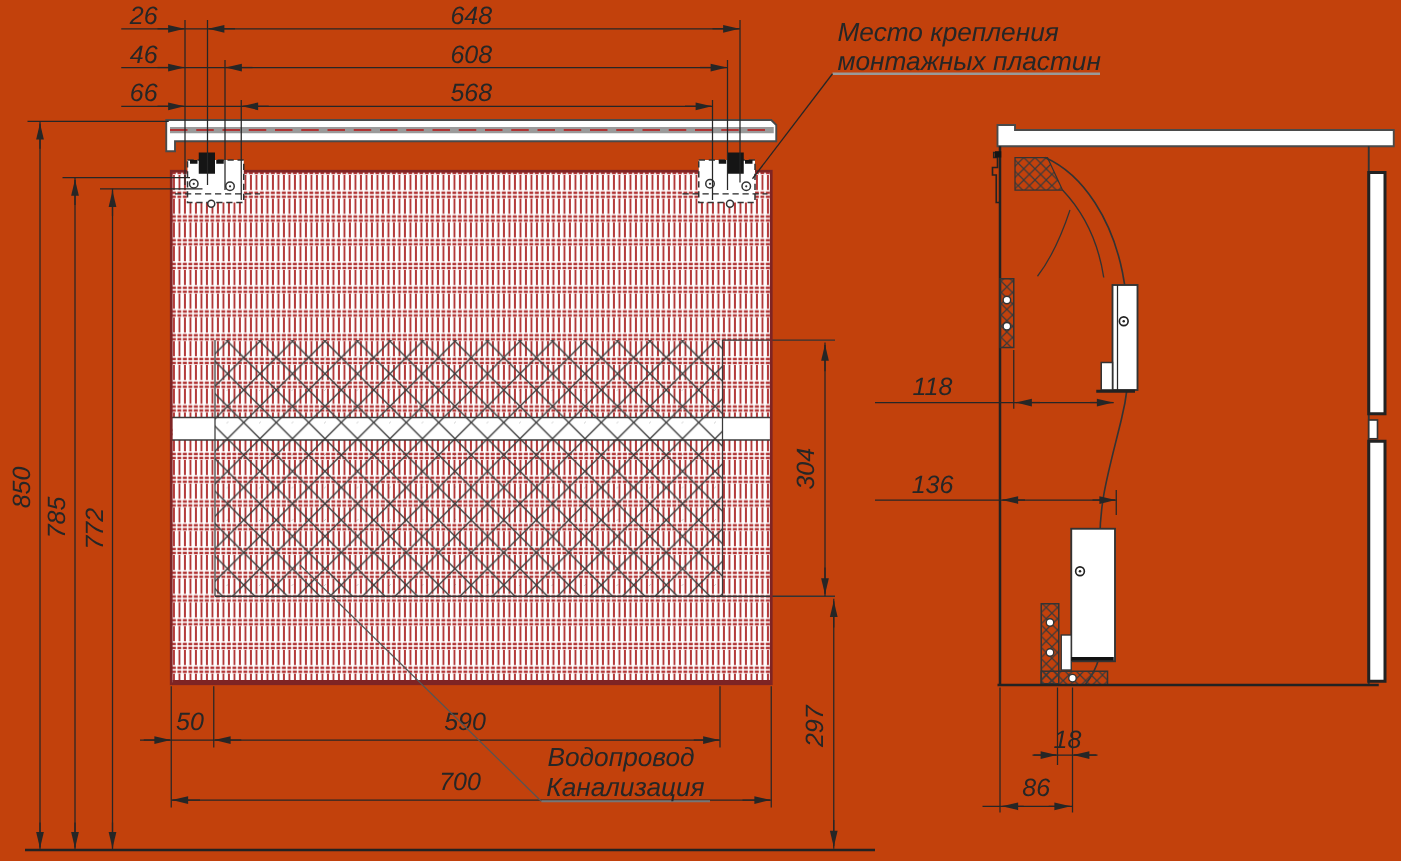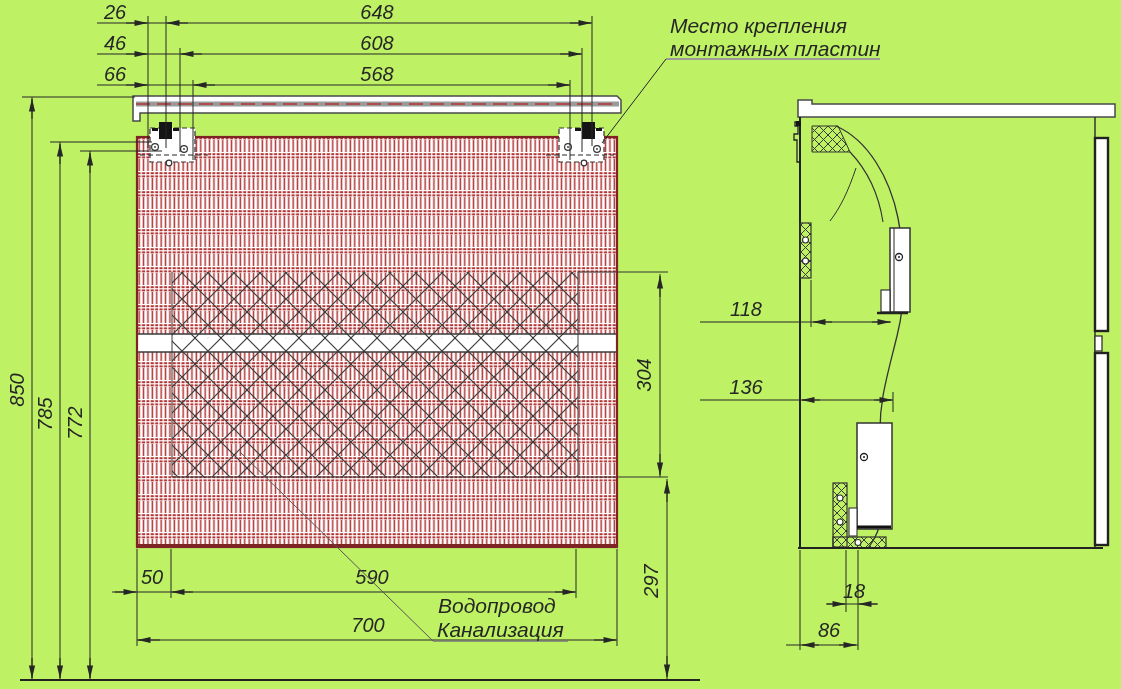--- a/index.html
+++ b/index.html
@@ -1,19 +1,19 @@
 <!DOCTYPE html>
 <html style="--hatch-red: #b13434; --outline-red: #7e2424; --ink: #262626; --soft-gray: #9a9a9a;"><head>
 <meta charset="utf-8">
 <style>
   :root{
     --hatch-red:#b13434; --outline-red:#7e2424; --ink:#262626; --soft-gray:#9a9a9a;
   }
   html,body{margin:0;padding:0;background:#fff;}
-  .canvas{position:relative;width:1121px;height:689px;background:#bef264;overflow:hidden;}
+  .canvas{position:relative;width:1121px;height:689px;background:#c2410c;overflow:hidden;}
   svg{position:absolute;left:0;top:0;}
   text{font-family:"Liberation Sans","DejaVu Sans",sans-serif;font-style:italic;fill:var(--ink);}
   .dim{font-size:20px;}
   .note{font-size:21px;}
   .thin{stroke:var(--ink);stroke-width:1;fill:none;}
   .dark{stroke:#222;stroke-width:2;fill:none;}
   .redline{stroke:var(--outline-red);fill:none;}
   .dash{stroke:var(--ink);stroke-width:1;fill:none;stroke-dasharray:5 3;}
   .arrstub{stroke:var(--ink);stroke-width:1;fill:none;}
   .white{fill:#fff;}

